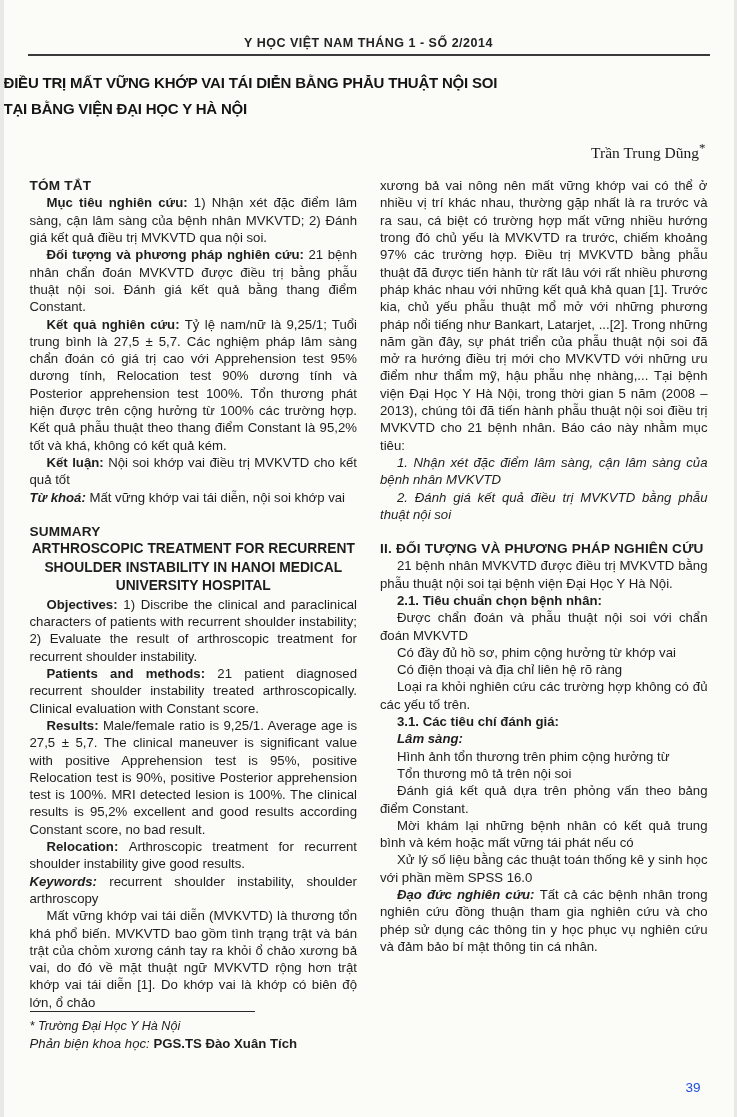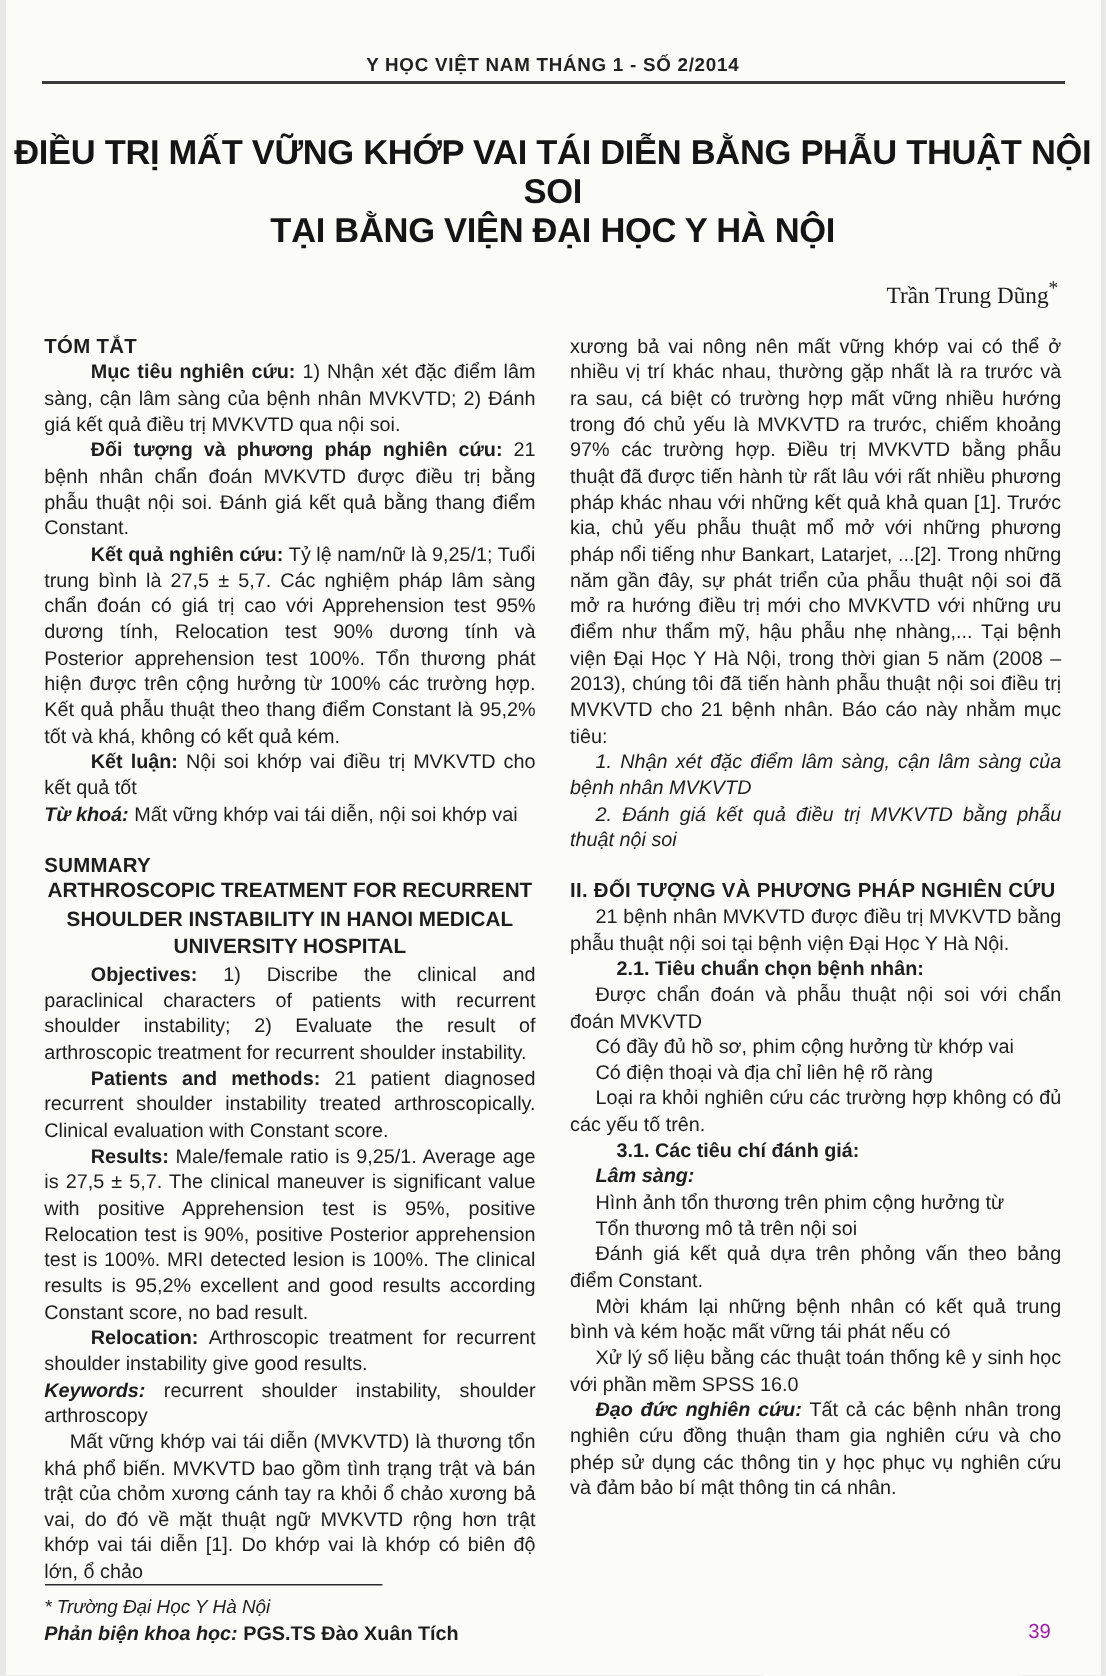--- a/index.html
+++ b/index.html
@@ -20,24 +20,23 @@
     font-weight:700;
     letter-spacing:0.5px;
     color:#222;
   }
   .header-rule {
     border:none;
     border-top:2px solid #3a3a3a;
     margin:4px 24px 0 24px;
   }
   .page-title {
-    margin-top:32px;
-    text-align:center;
+    margin-top:14px;
     font-weight:700;
-    font-size:23px;
+    font-size:15px;
     line-height:26px;
     letter-spacing:-0.2px;
     color:#151515;
   }
   .author-line {
     margin-top:18px;
     padding-right:28px;
     text-align:right;
     font-size:15.5px;
     font-family:"Liberation Serif", serif;
@@ -63,44 +62,44 @@
   .col p.blk, .col h2.blk { margin:0; padding:0; }
   h2.blk {
     font-size:13.6px;
     font-weight:700;
     letter-spacing:0.2px;
     text-align:left;
   }
   .mt  { margin-top:17px !important; }
   .ind { text-indent:17px; }
   .ctr { text-align:center; font-weight:700; font-size:13.8px; line-height:18.6px; }
-  .b  { font-weight:700;margin-left:14px; }
+  .b  { font-weight:700; }
   .i  { font-style:italic; }
   .bi { font-weight:700; font-style:italic; }
   .footnote { margin-top:auto; text-align:left; }
   .fn-rule {
     border:none;
     border-top:1.5px solid #2a2a2a;
     width:225px;
     margin:0 0 6px 0;
   }
   .fn-affiliation {
     font-style:italic;
     font-size:12.6px;
     line-height:17px;
   }
   .fn-review { font-size:13.2px; line-height:18px; }
-  .fn-review-label { font-weight:700; font-style:italic; }
+  .fn-review-label { font-weight:400; font-style:italic; }
   .fn-review-name  { font-weight:700; }
   .page-number {
     position:absolute;
     right:33px;
     bottom:22px;
     font-size:13.5px;
-    color:#a21caf;
+    color:#1d4ed8;
   }
 </style>
 </head>
 <body>
 
 <div class="page">
 
   <div class="journal-header">Y HỌC VIỆT NAM THÁNG 1 - SỐ 2/2014</div>
   <hr class="header-rule">
 

